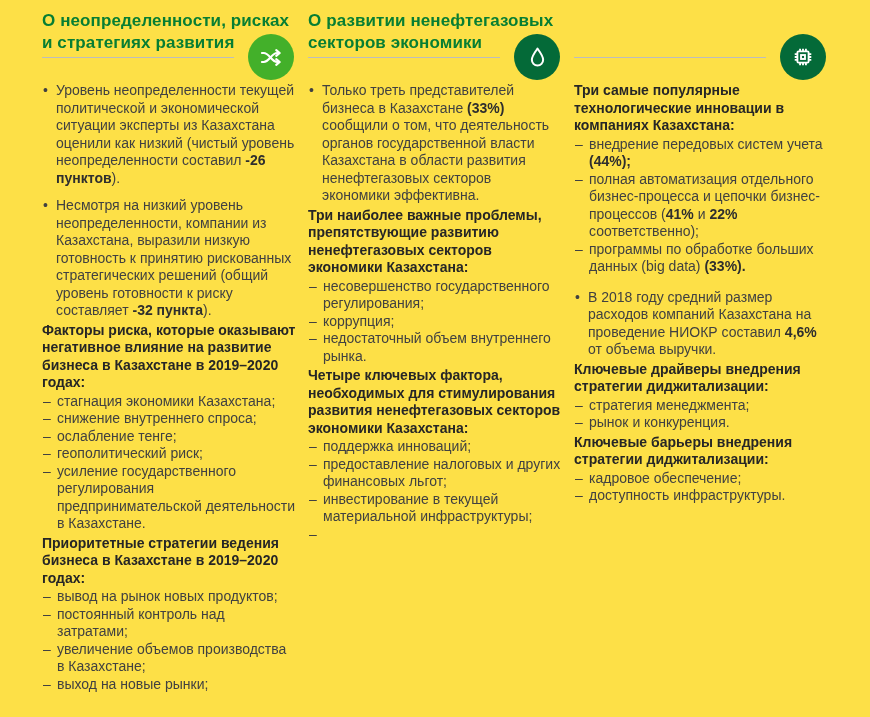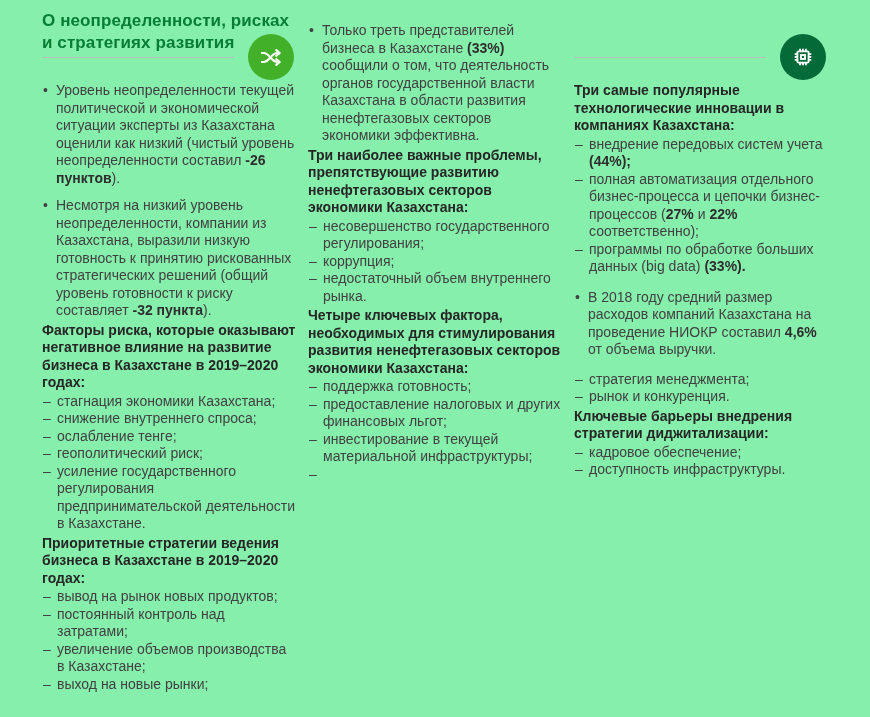--- a/index.html
+++ b/index.html
@@ -9,21 +9,21 @@
     color: #414141;
     -webkit-font-smoothing: antialiased;
   }
   .page {
     box-sizing: border-box;
     width: 870px; height: 717px;
     padding: 10px 40px 0 42px;
     display: flex;
     gap: 12px;
     overflow: hidden;
-    background: #86efac;
+    background: #fde047;
   }
   .column {
     flex: 0 0 254px;
     width: 254px;
     font-size: 14px;
     line-height: 17.5px;
   }
   .column-header { position: relative; height: 72px; }
   .col-title {
     margin: 0;
@@ -98,32 +98,44 @@
       </div>
       <div class="block heading">Приоритетные стратегии ведения бизнеса в Казахстане в 2019–2020 годах:</div>
       <div class="block dashes">
         <div class="dash-item"><span class="marker">–</span><span class="t">вывод на рынок новых продуктов;</span></div>
         <div class="dash-item"><span class="marker">–</span><span class="t">постоянный контроль над затратами;</span></div>
         <div class="dash-item"><span class="marker">–</span><span class="t">увеличение объемов производства в Казахстане;</span></div>
         <div class="dash-item"><span class="marker">–</span><span class="t">выход на новые рынки;</span></div>
       </div>
     </section>
     <section class="column">
+      <div class="column-header">
+        <h2 class="col-title">О развитии ненефтегазовых
+секторов экономики</h2>
+        <div class="divider"></div>
+        <div class="icon-badge" style="background: rgb(4, 106, 56);">
+          <span class="icon">
+            <svg viewBox="0 0 24 24" width="27" height="27" fill="none" stroke="#FFFFFF" stroke-width="1.8" stroke-linejoin="round">
+              <path d="M12 4.1 C10.7 5.9 7 10.6 7 14 c0 2.9 2.2 5.2 5 5.2 s5-2.3 5-5.2 C17 10.6 13.3 5.9 12 4.1 Z"></path>
+            </svg>
+          </span>
+        </div>
+      </div>
       <div class="block bullets">
         <div class="bullet-item"><span class="marker">•</span><span class="t">Только треть представителей бизнеса в Казахстане </span><span class="b">(33%)</span><span class="t"> сообщили о том, что деятельность органов государственной власти Казахстана в области развития ненефтегазовых секторов экономики эффективна.</span></div>
       </div>
       <div class="block heading">Три наиболее важные проблемы, препятствующие развитию ненефтегазовых секторов экономики Казахстана:</div>
       <div class="block dashes">
         <div class="dash-item"><span class="marker">–</span><span class="t">несовершенство государственного регулирования;</span></div>
         <div class="dash-item"><span class="marker">–</span><span class="t">коррупция;</span></div>
         <div class="dash-item"><span class="marker">–</span><span class="t">недостаточный объем внутреннего рынка.</span></div>
       </div>
       <div class="block heading">Четыре ключевых фактора, необходимых для стимулирования развития ненефтегазовых секторов экономики Казахстана:</div>
       <div class="block dashes">
-        <div class="dash-item"><span class="marker">–</span><span class="t">поддержка готовность;</span></div>
+        <div class="dash-item"><span class="marker">–</span><span class="t">поддержка инноваций;</span></div>
         <div class="dash-item"><span class="marker">–</span><span class="t">предоставление налоговых и других финансовых льгот;</span></div>
         <div class="dash-item"><span class="marker">–</span><span class="t">инвестирование в текущей материальной инфраструктуры;</span></div>
         <div class="dash-item"><span class="marker">–</span></div>
       </div>
     </section>
     <section class="column">
       <div class="column-header">
         <div class="divider"></div>
         <div class="icon-badge" style="background: rgb(4, 106, 56);">
           <span class="icon">
@@ -131,26 +143,27 @@
               <rect x="7.2" y="7.2" width="9.6" height="9.6" rx="1"></rect>
               <rect x="10.3" y="10.3" width="3.4" height="3.4"></rect>
               <path d="M9.5 4.9v2.3M12 4.9v2.3M14.5 4.9v2.3M9.5 16.8v2.3M12 16.8v2.3M14.5 16.8v2.3M4.9 9.5h2.3M4.9 12h2.3M4.9 14.5h2.3M16.8 9.5h2.3M16.8 12h2.3M16.8 14.5h2.3"></path>
             </svg>
           </span>
         </div>
       </div>
       <div class="block heading">Три самые популярные технологические инновации в компаниях Казахстана:</div>
       <div class="block dashes">
         <div class="dash-item"><span class="marker">–</span><span class="t">внедрение передовых систем учета </span><span class="b">(44%);</span></div>
-        <div class="dash-item"><span class="marker">–</span><span class="t">полная автоматизация отдельного бизнес-процесса и цепочки бизнес-процессов (</span><span class="b">27%</span><span class="t"> и </span><span class="b">22%</span><span class="t"> соответственно);</span></div>
+        <div class="dash-item"><span class="marker">–</span><span class="t">полная автоматизация отдельного бизнес-процесса и цепочки бизнес-процессов (</span><span class="b">41%</span><span class="t"> и </span><span class="b">22%</span><span class="t"> соответственно);</span></div>
         <div class="dash-item"><span class="marker">–</span><span class="t">программы по обработке больших данных (big data) </span><span class="b">(33%).</span></div>
       </div>
       <div class="block bullets">
         <div class="bullet-item"><span class="marker">•</span><span class="t">В 2018 году средний размер расходов компаний Казахстана на проведение НИОКР составил </span><span class="b">4,6%</span><span class="t"> от объема выручки.</span></div>
       </div>
+      <div class="block heading">Ключевые драйверы внедрения стратегии диджитализации:</div>
       <div class="block dashes">
         <div class="dash-item"><span class="marker">–</span><span class="t">стратегия менеджмента;</span></div>
         <div class="dash-item"><span class="marker">–</span><span class="t">рынок и конкуренция.</span></div>
       </div>
       <div class="block heading">Ключевые барьеры внедрения стратегии диджитализации:</div>
       <div class="block dashes">
         <div class="dash-item"><span class="marker">–</span><span class="t">кадровое обеспечение;</span></div>
         <div class="dash-item"><span class="marker">–</span><span class="t">доступность инфраструктуры.</span></div>
       </div>
     </section>

